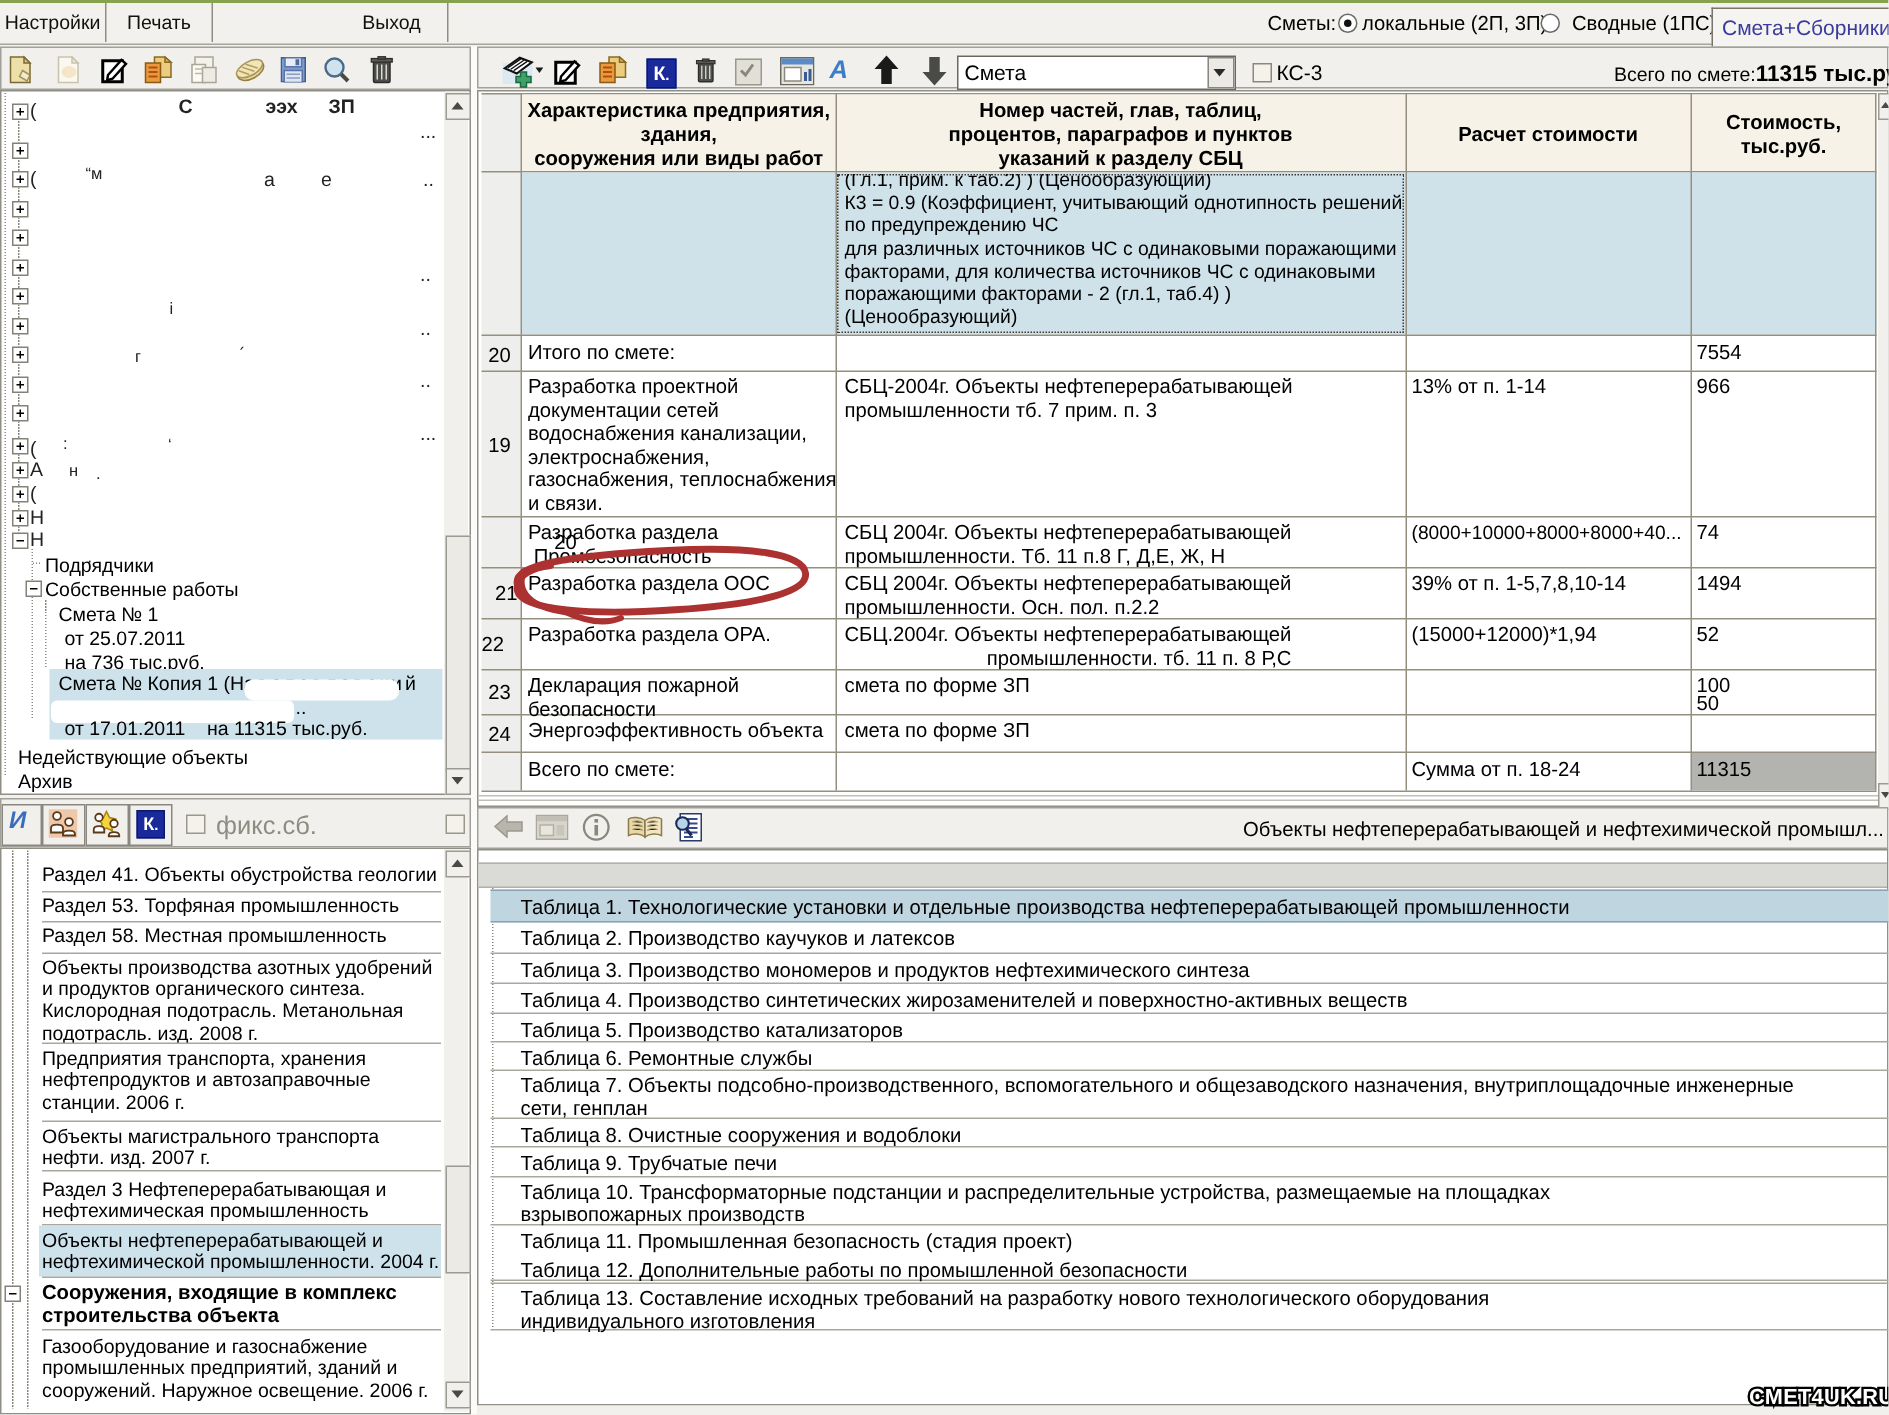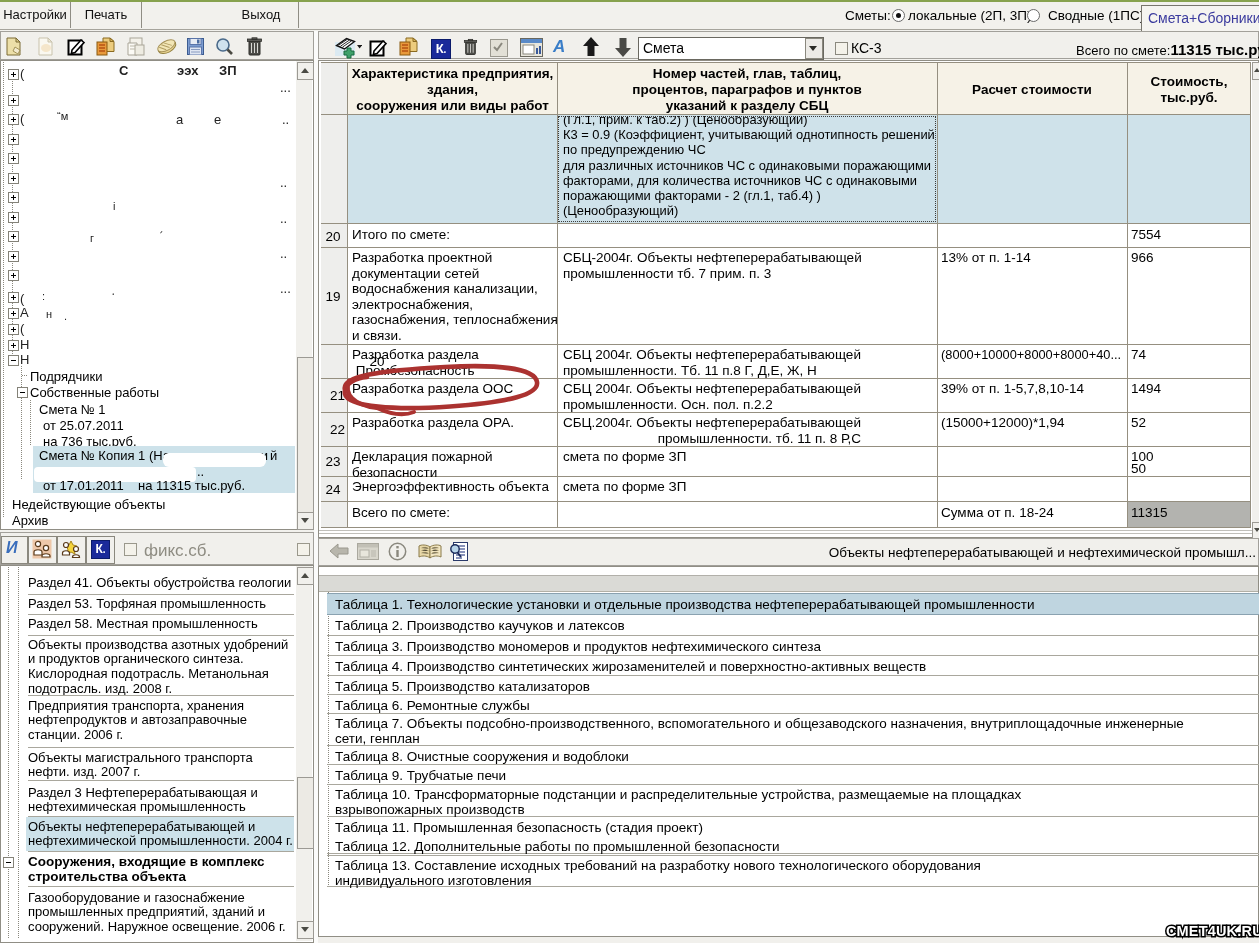--- a/index.html
+++ b/index.html
@@ -20,21 +20,21 @@
   .pm{position:absolute;width:9px;height:9px;border:1px solid #848278;color:transparent;overflow:hidden;
       background-color:#fff;background-image:linear-gradient(to right,#000,#000),linear-gradient(to bottom,#000,#000);
       background-size:5px 1px,1px 5px;background-position:center,center;background-repeat:no-repeat;}
   .pm.mm{background-image:linear-gradient(to right,#000,#000);background-size:5px 1px;}
   .treelbl{position:absolute;font-size:13px;white-space:nowrap;color:#000;}
   .frag{position:absolute;color:#222;}
   .lrow{position:absolute;left:28px;width:265px;font-size:13px;line-height:14.8px;color:#000;}
   .lsep{position:absolute;left:28px;width:266px;height:1px;background:#a9a79d;}
   .cell{position:absolute;font-size:13.5px;line-height:15.6px;color:#000;}
   .gline{position:absolute;background:#958f80;}
-  .trow{position:absolute;left:327px;width:932px;font-size:13.5px;border-bottom:1px solid #a9a79d;padding-left:8px;box-sizing:border-box;}
+  .trow{position:absolute;left:327px;width:932px;font-size:13.5px;border-bottom:1px solid #a9a79d;padding-left:20px;box-sizing:border-box;}
 </style>
 </head>
 <body>
 
 <div class="abs menubar"></div>
 <div class="mbtn" style="left:0;width:70px;">Настройки</div>
 <div class="mbtn" style="left:71px;width:70px;">Печать</div>
 <div class="mbtn" style="left:141px;width:83px;margin-top:39px;">Помощь <span style="font-size:9px;">▼</span></div>
 <div class="mbtn" style="left:224px;width:74px;">Выход</div>
 <div class="abs" style="left:845px;top:8px;font-size:13.5px;">Сметы:</div>
@@ -352,21 +352,21 @@
  <div class="gline" style="left:321px;top:412px;width:930px;height:1px;"></div>
  <div class="gline" style="left:321px;top:446px;width:930px;height:1px;"></div>
  <div class="gline" style="left:321px;top:476px;width:930px;height:1px;"></div>
  <div class="gline" style="left:321px;top:501px;width:930px;height:1px;"></div>
  <div class="gline" style="left:321px;top:527px;width:930px;height:1px;"></div>
 
  <div class="cell" style="left:321px;top:229px;width:24px;text-align:center;">20</div>
  <div class="cell" style="left:321px;top:289px;width:24px;text-align:center;">19</div>
  <div class="cell" style="left:321px;top:354px;width:24px;text-align:center;padding-left:44px;">20</div>
  <div class="cell" style="left:321px;top:388px;width:24px;text-align:right;">21</div>
- <div class="cell" style="left:321px;top:422px;width:24px;text-align:right;">22</div>
+ <div class="cell" style="left:321px;top:422px;width:24px;text-align:left;">22</div>
  <div class="cell" style="left:321px;top:454px;width:24px;text-align:center;">23</div>
  <div class="cell" style="left:321px;top:482px;width:24px;text-align:center;">24</div>
 
  <div class="cell" style="left:352px;top:227px;">Итого по смете:</div>
  <div class="cell" style="left:1131px;top:227px;">7554</div>
 
  <div class="cell" style="left:352px;top:250px;">Разработка проектной<br>документации сетей<br>водоснабжения канализации,<br>электроснабжения,<br>газоснабжения, теплоснабжения<br>и связи.</div>
  <div class="cell" style="left:563px;top:250px;">СБЦ-2004г. Объекты нефтеперерабатывающей<br>промышленности тб. 7 прим. п. 3</div>
  <div class="cell" style="left:941px;top:250px;">13% от п. 1-14</div>
  <div class="cell" style="left:1131px;top:250px;">966</div>

